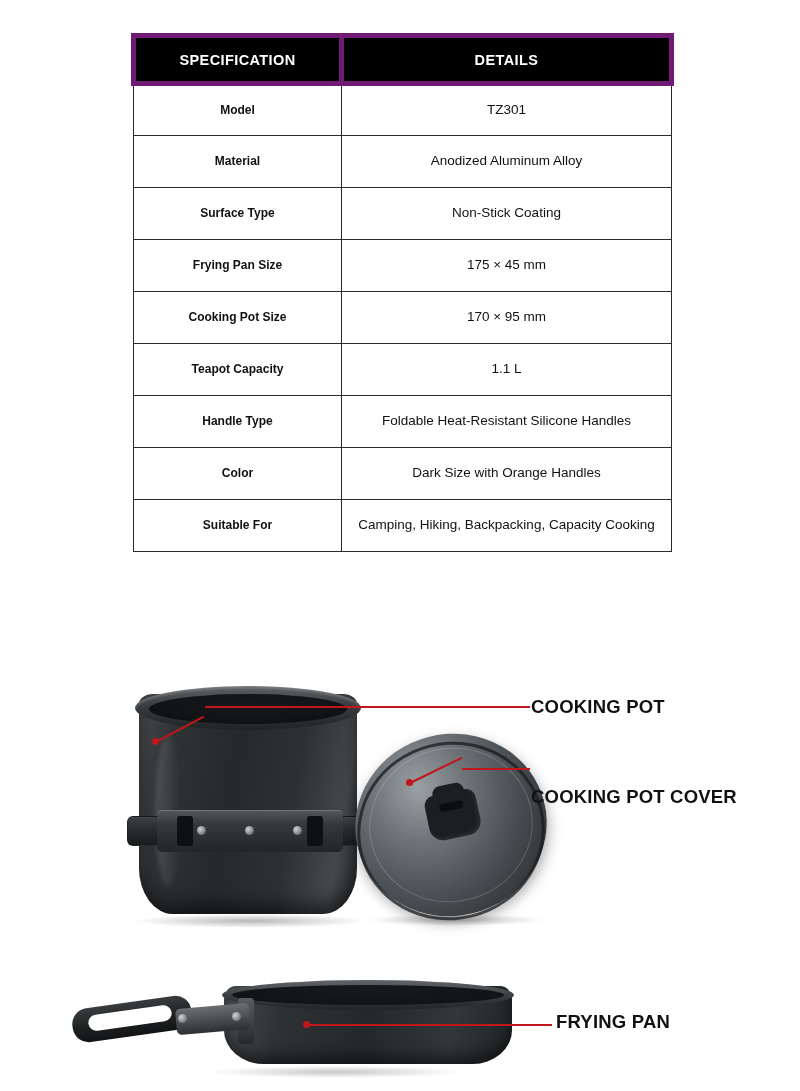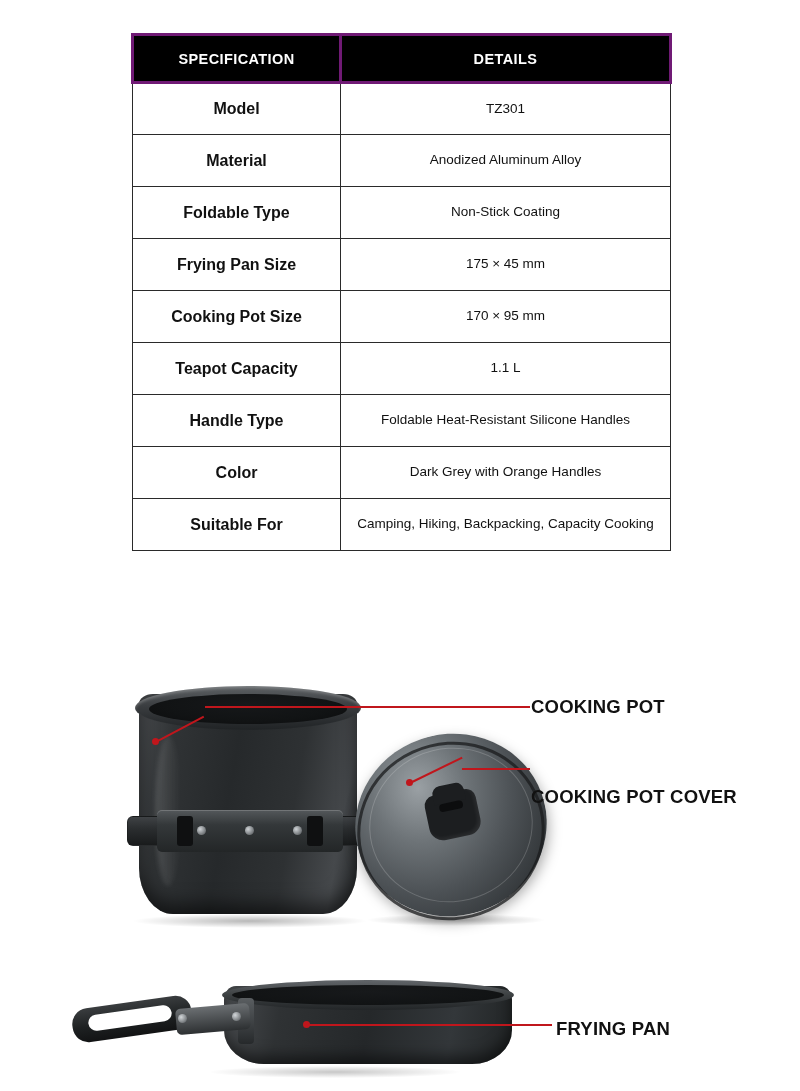--- a/index.html
+++ b/index.html
@@ -36,36 +36,36 @@
     padding: 0;
   }
   table.spec thead th {
     background: #000000;
     color: #ffffff;
     font-size: 14.5px;
     font-weight: bold;
     letter-spacing: 0.4px;
     height: 48px;
     text-align: center;
-    border: 3px solid #701a75;
+    border: 5px solid #701a75;
   }
   table.spec thead th.c1 { width: 208px; }
   table.spec thead th.c2 { width: 330px; }
   table.spec tbody td {
     height: 52px;
     font-size: 13.5px;
     color: #111111;
     text-align: center;
     vertical-align: middle;
     line-height: 1.35;
     padding: 4px 8px;
   }
   table.spec tbody td.label {
     font-weight: bold;
-    font-size: 16px;
+    font-size: 12px;
   }
   table.spec tbody td.value {
     font-weight: normal;
   }
 
   
   .product-area {
     position: absolute;
     left: 0;
     top: 636px;
@@ -78,21 +78,21 @@
   .callout {
     position: absolute;
     font-size: 18.5px;
     font-weight: bold;
     color: #111111;
     letter-spacing: 0.2px;
     white-space: nowrap;
   }
   .callout-pot { left: 531px; top: 60px; text-align: center; }
   .callout-cover { left: 531px; top: 122px; margin-top: 28px; }
-  .callout-pan { left: 556px; top: 375px; margin-top: 7px; }
+  .callout-pan { left: 556px; top: 375px; }
 
   
   .leader {
     position: absolute;
     background: #c0161c;
     height: 1.6px;
   }
   .dot {
     position: absolute;
     width: 7px;
@@ -399,42 +399,42 @@
       <tbody>
         <tr>
           <td class="label">Model</td>
           <td class="value">TZ301</td>
         </tr>
         <tr>
           <td class="label">Material</td>
           <td class="value">Anodized Aluminum Alloy</td>
         </tr>
         <tr>
-          <td class="label">Foldable Type</td>
+          <td class="label">Surface Type</td>
           <td class="value">Non-Stick Coating</td>
         </tr>
         <tr>
           <td class="label">Frying Pan Size</td>
           <td class="value">175 × 45 mm</td>
         </tr>
         <tr>
           <td class="label">Cooking Pot Size</td>
           <td class="value">170 × 95 mm</td>
         </tr>
         <tr>
           <td class="label">Teapot Capacity</td>
           <td class="value">1.1 L</td>
         </tr>
         <tr>
           <td class="label">Handle Type</td>
           <td class="value">Foldable Heat-Resistant Silicone Handles</td>
         </tr>
         <tr>
           <td class="label">Color</td>
-          <td class="value">Dark Grey with Orange Handles</td>
+          <td class="value">Dark Size with Orange Handles</td>
         </tr>
         <tr>
           <td class="label">Suitable For</td>
           <td class="value">Camping, Hiking, Backpacking, Capacity Cooking</td>
         </tr>
       </tbody>
     </table>
   </div>
 
   <div class="product-area">

